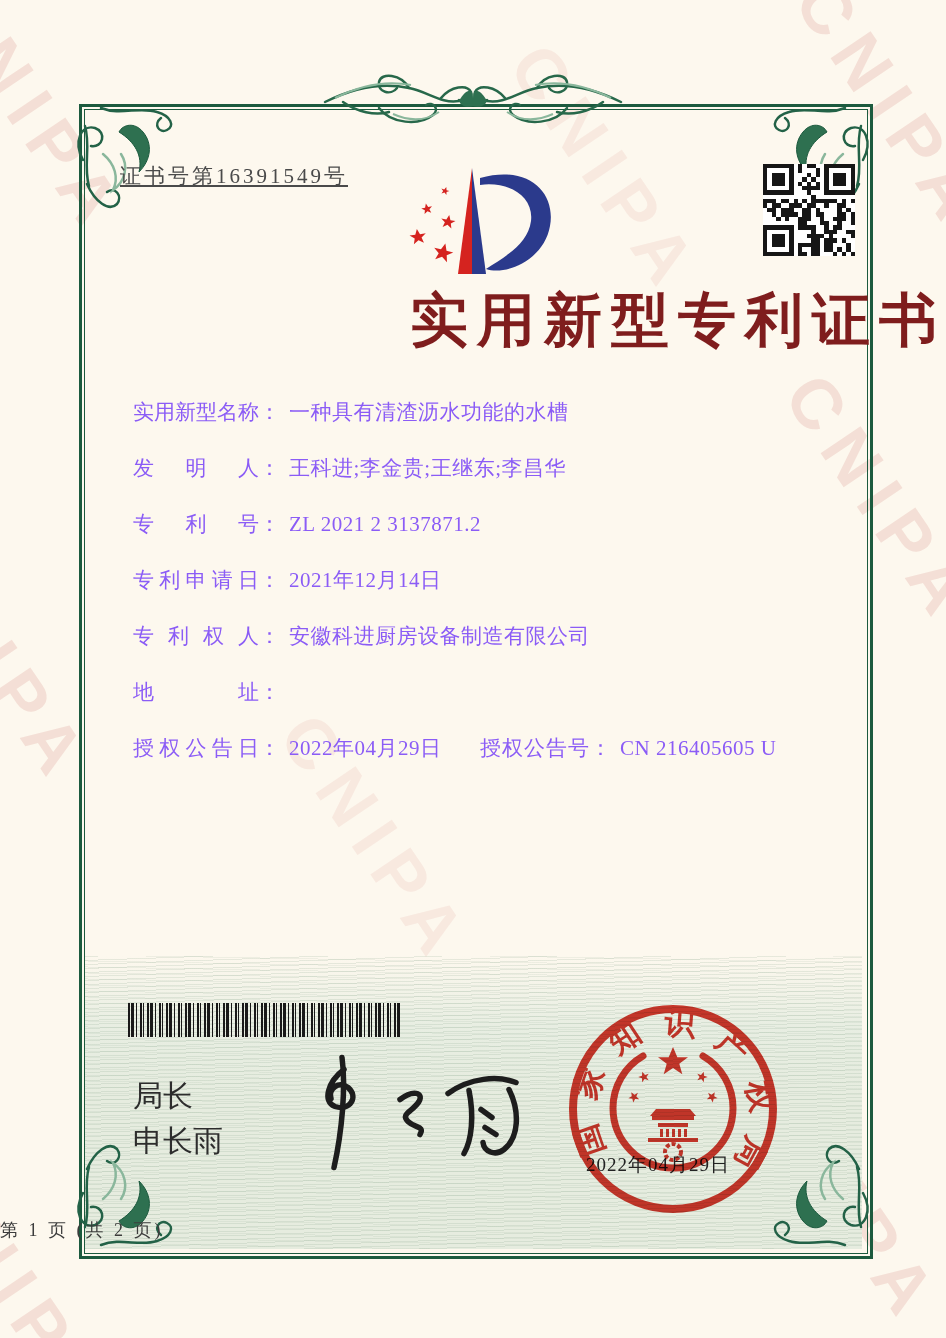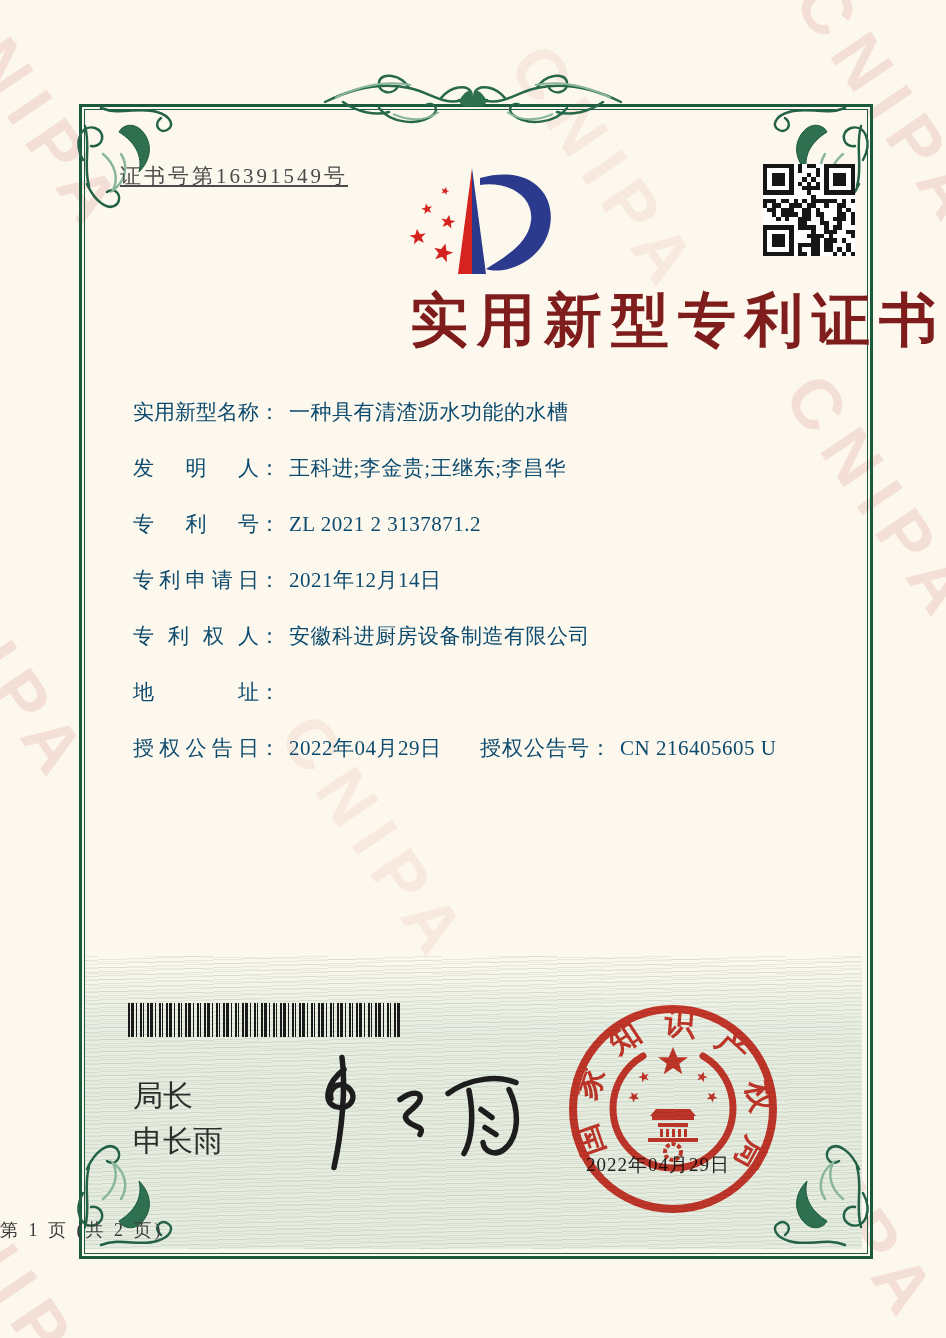--- a/index.html
+++ b/index.html
@@ -34,21 +34,21 @@
   .c-br{left:741px;top:1123px;transform:scale(-1,-1);}
 
   
   .certno{position:absolute;left:120px;top:162px;font-size:21px;letter-spacing:3px;color:#4a4a4a;z-index:4;text-decoration:underline;}
   .logo{position:absolute;left:388px;top:156px;width:208px;height:136px;z-index:4;}
   .qr{position:absolute;left:763px;top:164px;width:92px;height:92px;background:#fff;z-index:4;}
   .title{position:absolute;left:0;right:0;top:282px;text-align:right;font-size:58px;font-weight:700;
          letter-spacing:9px;color:#7f1d1d;z-index:4;}
 
   
-  .fields{position:absolute;left:133px;top:384px;width:700px;font-size:21px;z-index:4;color:#0c4a6e;}
+  .fields{position:absolute;left:133px;top:384px;width:700px;font-size:21px;z-index:4;color:#8b5cf6;}
   .frow{position:relative;height:56px;display:flex;align-items:center;white-space:nowrap;}
   .flabel{display:inline-block;width:126px;text-align:justify;text-align-last:justify;}
   .fcolon{display:inline-block;margin-right:9px;}
   .fvalue{letter-spacing:.5px;}
   .pair2{position:absolute;left:347px;display:flex;align-items:center;}
   .pair2 .flabel{width:auto;text-align-last:auto;letter-spacing:1px;}
 
   
   .bodytxt{position:absolute;left:133px;top:778px;width:712px;font-size:20px;line-height:36.5px;
            text-align:justify;color:#333;z-index:4;}

